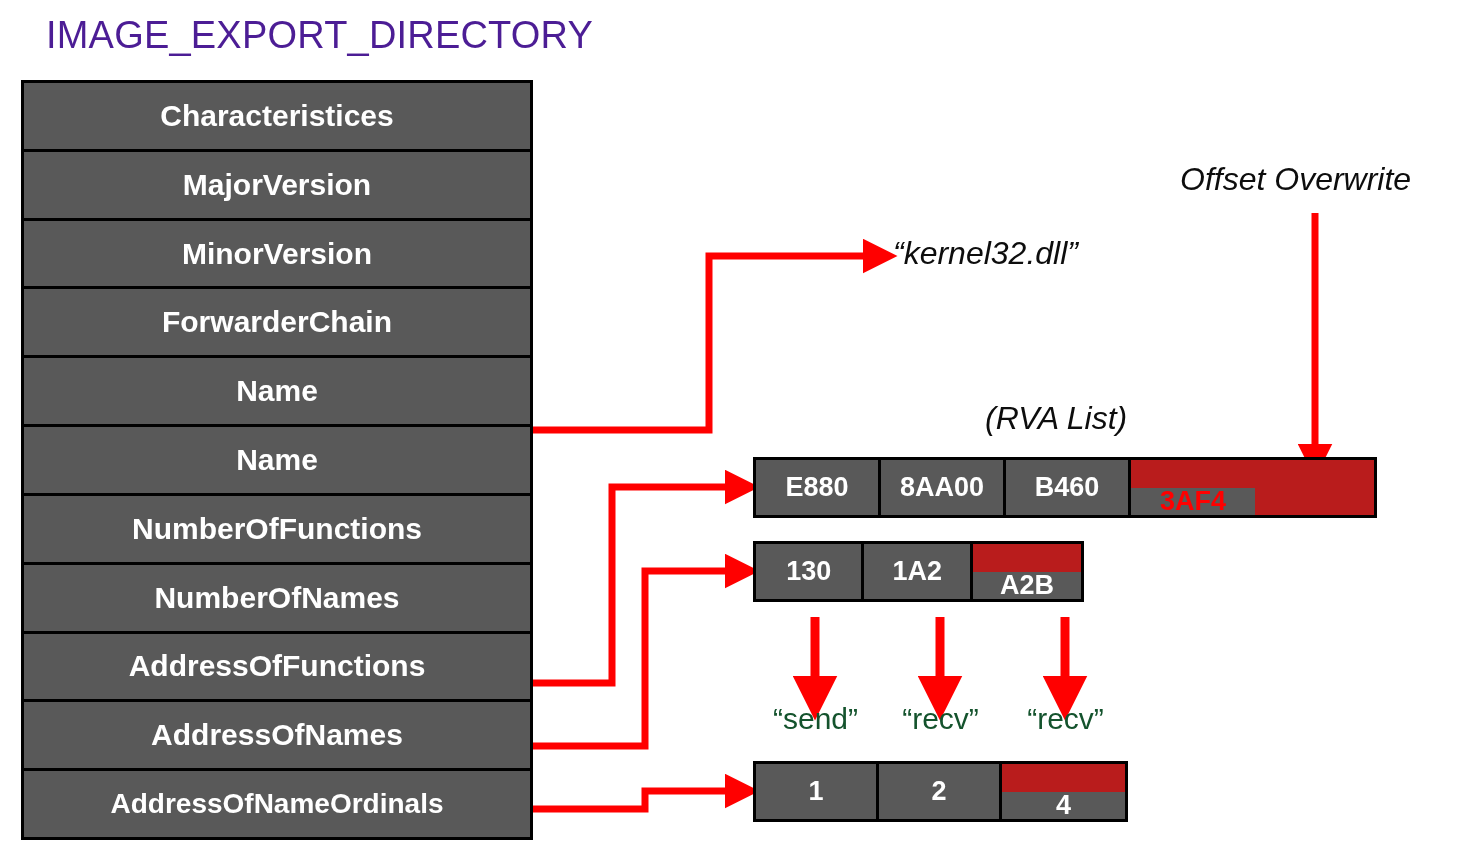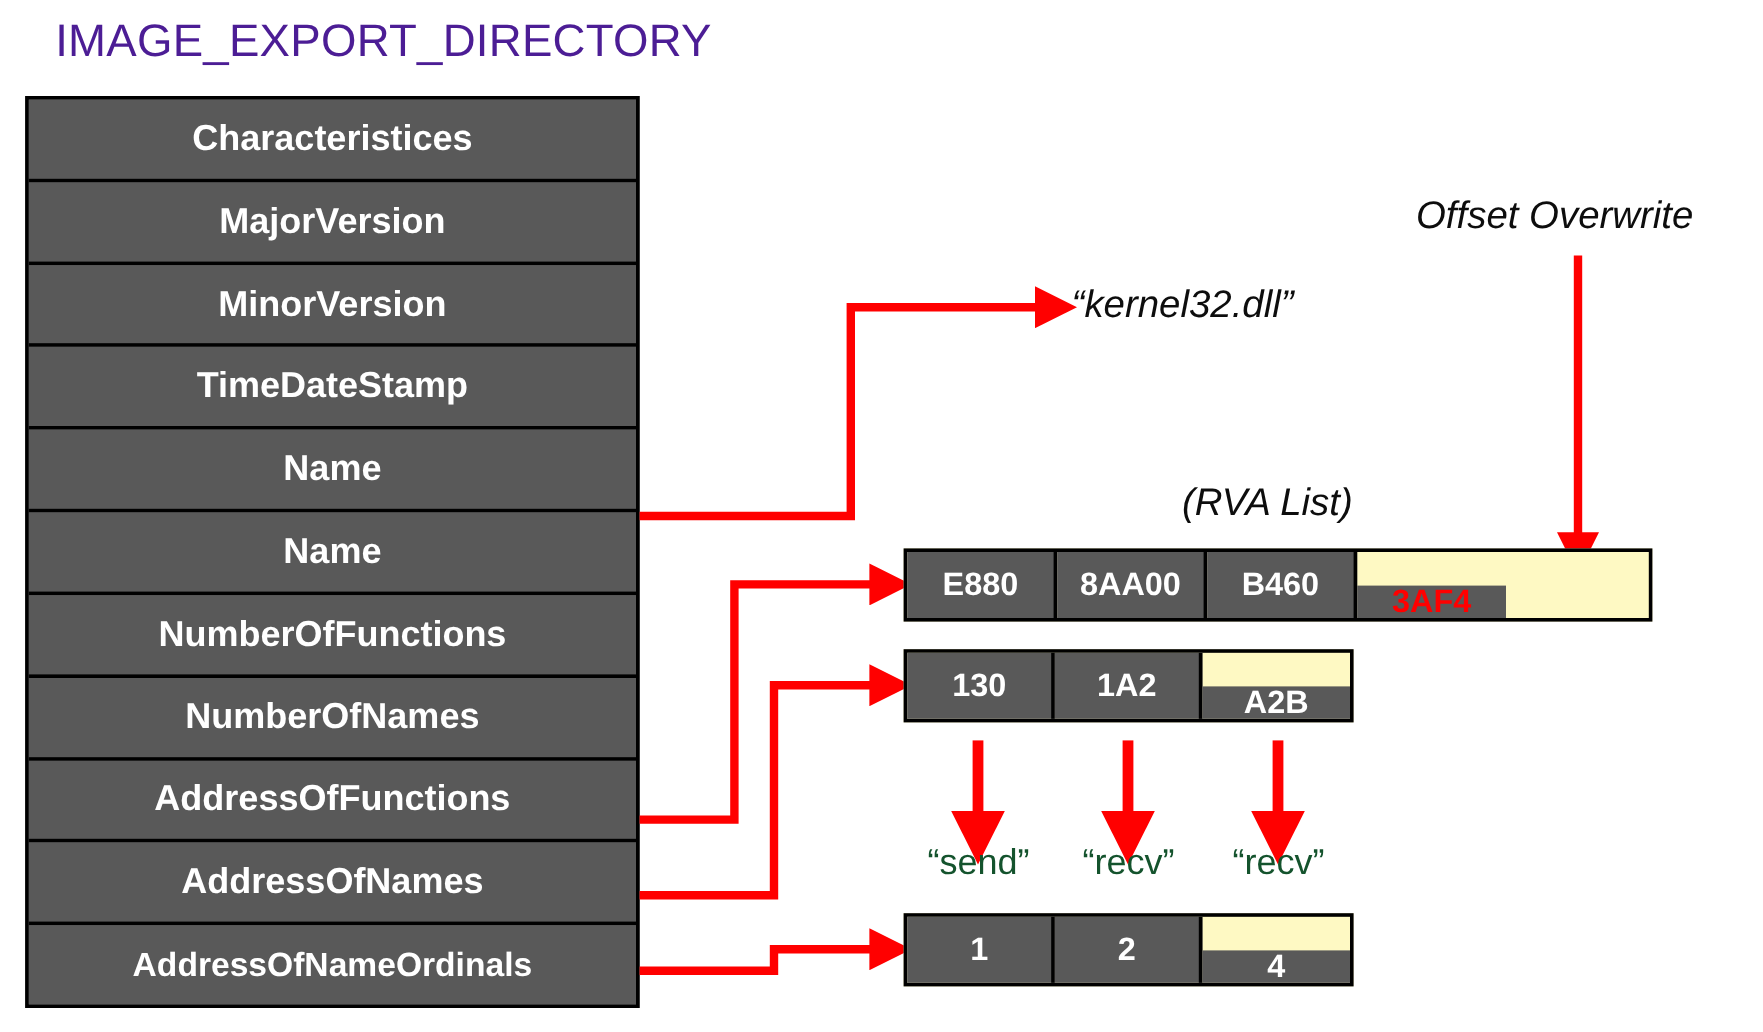--- a/index.html
+++ b/index.html
@@ -58,21 +58,21 @@
   }
   .struct-row:last-child { border-bottom: none; }
   .struct-row.sm { font-size: 28px; }
 
   
   .val-row {
     position: absolute;
     border: 3px solid #000000;
     box-sizing: border-box;
     display: flex;
-    background: #fef9c3;
+    background: #b91c1c;
   }
   .val-cell {
     background: #595959;
     border-right: 3px solid #000000;
     box-sizing: border-box;
     display: flex;
     align-items: center;
     justify-content: center;
     color: #ffffff;
     font-weight: bold;
@@ -80,21 +80,21 @@
     line-height: 1;
     white-space: nowrap;
   }
   .val-cell:last-child { border-right: none; margin-top: 28px; }
   .val-cell.highlight { color: #ff0000; }
 
   #rva-row  { left: 753px; top: 457px; width: 624px; height: 61px; }
   #rva-row .val-cell { width: 125px; }
   #rva-row .val-cell:last-child { width: 124px; }
 
-  #names-row { left: 753px; top: 541px; width: 375px; height: 61px; }
+  #names-row { left: 753px; top: 541px; width: 331px; height: 61px; }
   #names-row .val-cell { width: 125px; }
 
   #ord-row  { left: 753px; top: 761px; width: 375px; height: 61px; }
   #ord-row .val-cell { width: 125px; }
 
   
   .plain-label {
     position: absolute;
     font-size: 32px;
     font-weight: 400;
@@ -142,21 +142,21 @@
     <div class="struct-row">
         <span>Characteristices</span>
       </div>
     <div class="struct-row">
         <span>MajorVersion</span>
       </div>
     <div class="struct-row">
         <span>MinorVersion</span>
       </div>
     <div class="struct-row">
-        <span>TimeDateStamp</span>
+        <span>ForwarderChain</span>
       </div>
     <div class="struct-row">
         <span>Name</span>
       </div>
     <div class="struct-row">
         <span>Name</span>
       </div>
     <div class="struct-row">
         <span>NumberOfFunctions</span>
       </div>

